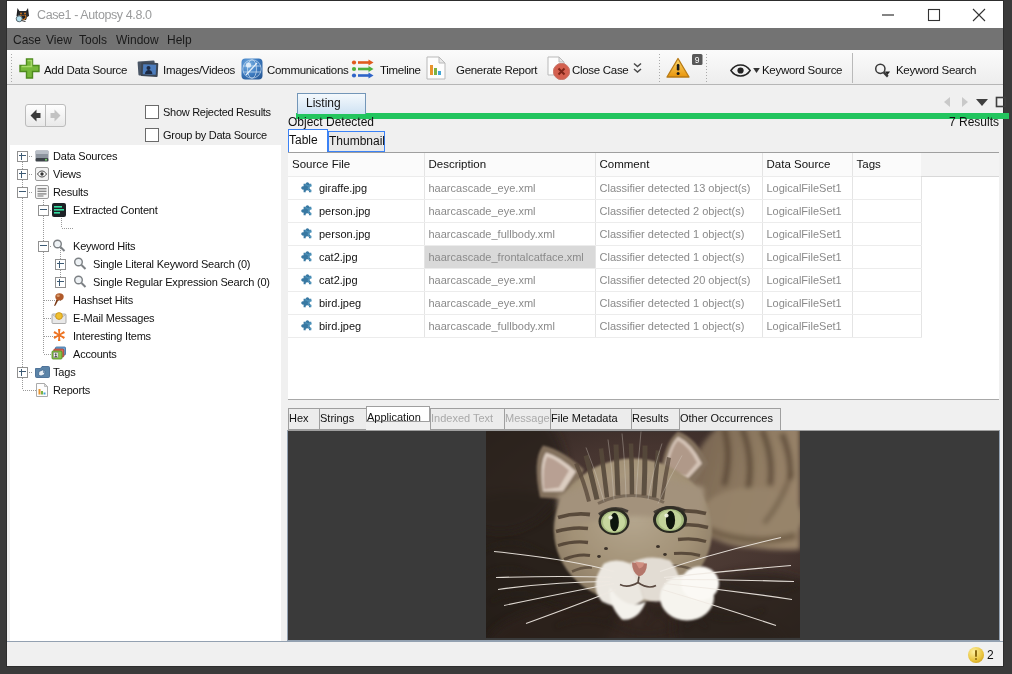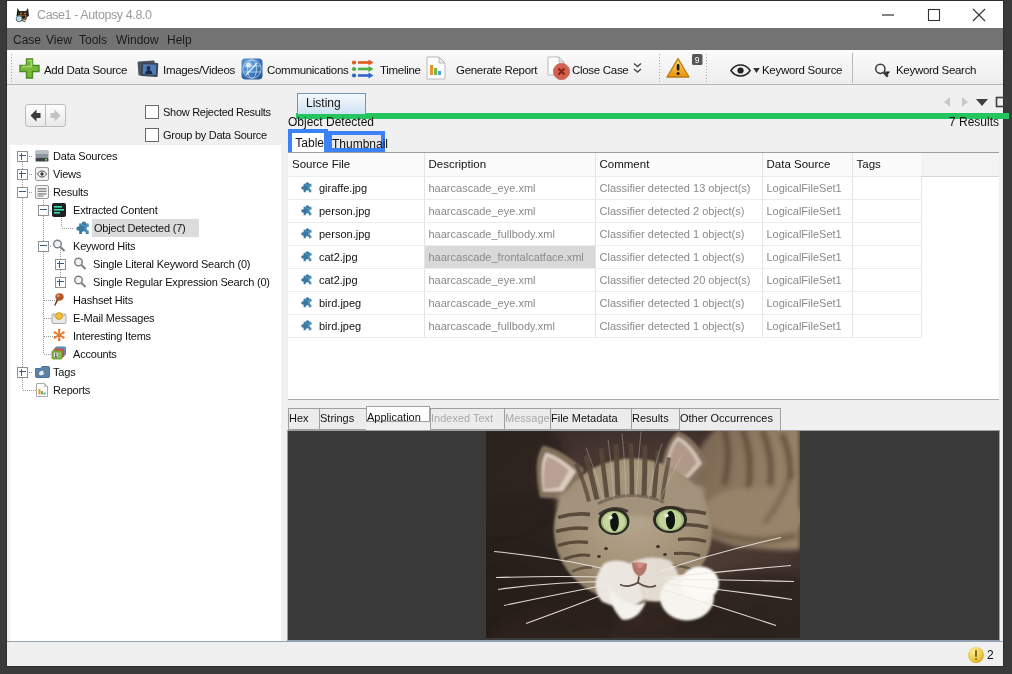--- a/index.html
+++ b/index.html
@@ -35,21 +35,21 @@
 .pm.plus:after{top:1px;bottom:1px;left:3px;width:1px}
 
 #listing{position:absolute;left:280px;top:1px;width:713px;height:310px;background:#f0f0f0}
 #bottompanel{position:absolute;left:280px;top:315px;width:713px;height:238px;background:#f0f0f0}
 .vdot{position:absolute;width:1px;background-image:repeating-linear-gradient(#9a9a9a 0 1px,transparent 1px 2px)}
 .hdot{position:absolute;height:1px;background-image:repeating-linear-gradient(90deg,#9a9a9a 0 1px,transparent 1px 2px)}
 
 #ltabrow{position:absolute;left:9px;top:0;width:100%;height:23px;border-bottom:6px solid #22c55e}
 #ltab{position:absolute;left:1px;top:3px;width:67px;height:20px;background:linear-gradient(#f4f9fd,#cfe2f3);border:1px solid #7396b8;border-bottom:none;font-size:12px;color:#111}
 #odrow{position:absolute;left:0;top:23px;width:100%;height:16px;font-size:12px;color:#111}
-.ttab{position:absolute;top:0;height:21px;font-size:12px;color:#111;text-align:right;border:4px solid #3b82f6;background:#e9e9e9;box-sizing:border-box}
+.ttab{position:absolute;top:0;height:21px;font-size:12px;color:#111;text-align:left;border:1px solid #3b82f6;background:#e9e9e9;box-sizing:border-box}
 table.grid{border-collapse:collapse;table-layout:fixed;font-size:11px;color:#111}
 table.grid td{height:22px;padding:0 0 0 4px;border-bottom:1px solid #ececec;border-right:1px solid #e4e4e4;overflow:hidden;white-space:nowrap}
 .gray{color:#8a8a8a}
 
 .btab{position:absolute;top:5px;height:18px;font-size:11px;color:#111;background:#ececec;border:1px solid #9f9f9f;box-sizing:border-box;border-right:none}
 td.hd{background:#fbfbfb;border-bottom:1px solid #c4c4c4;border-right:1px solid #cfcfcf;color:#111;font-size:11.5px}
 .pzi{width:13px;height:13px;margin:0 5px 0 9px;vertical-align:-2px}
 td.sel{background:#d9d9d9}
 </style></head>
 <body>
@@ -252,27 +252,20 @@
           </div>
       <div class="trow" style="top:56px">
             <span class="pm" style="left:28px"></span>
             <svg class="ticon" style="left:41px" viewBox="0 0 16 16">
               <rect x="1" y="1" width="14" height="14" rx="2" fill="#1d2126"></rect>
               <rect x="3" y="4" width="8" height="1.6" fill="#35e0a2"></rect>
               <rect x="3" y="7" width="10" height="1.6" fill="#35e0a2"></rect>
               <rect x="3" y="10" width="6" height="1.6" fill="#35e0a2"></rect>
             </svg>
             <span class="txt" style="left:63px">Extracted Content</span>
-          </div>
-      <div class="trow" style="top:74px">
-            <div class="abs" style="left:82px;top:0;width:107px;height:18px;background:#dcdcdc"></div>
-            <svg class="ticon" style="left:66px" viewBox="0 0 16 16">
-              <use href="#puzz"></use>
-            </svg>
-            <span class="txt" style="left:84px">Object Detected (7)</span>
           </div>
       <div class="trow" style="top:92px">
             <span class="pm" style="left:28px"></span>
             <svg class="ticon" style="left:41px" viewBox="0 0 16 16">
               <circle cx="6.5" cy="6" r="3.8" fill="#eef2f5" stroke="#7c8084" stroke-width="1.4"></circle>
               <path d="M9.5 9l4 4" stroke="#7c8084" stroke-width="2"></path>
             </svg>
             <span class="txt" style="left:63px">Keyword Hits</span>
           </div>
       <div class="trow" style="top:110px">

